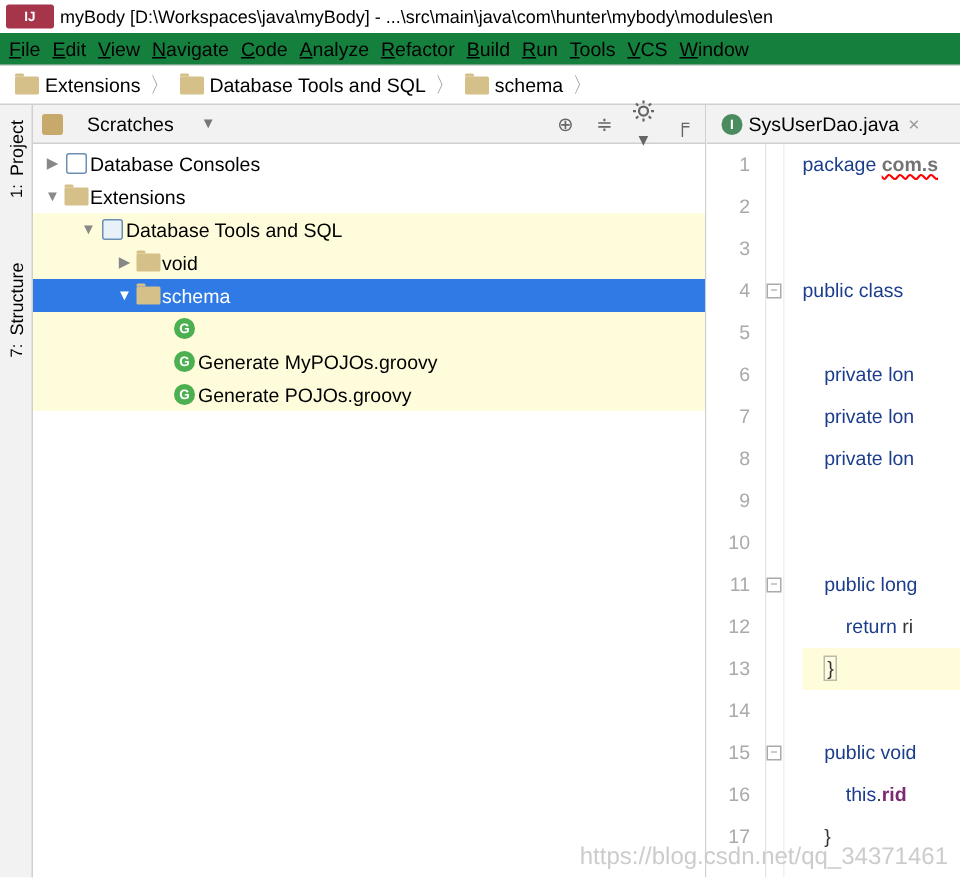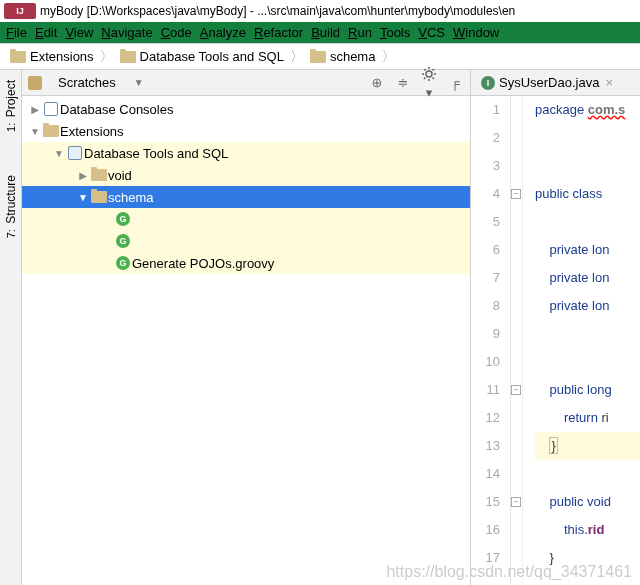--- a/index.html
+++ b/index.html
@@ -164,20 +164,21 @@
           <span class="arrow"></span>
           <span class="icn">
             <span class="g-icon">G</span>
           </span>
         </div>
         <div class="tree-row hl" style="padding-left: 78px;">
           <span class="arrow"></span>
           <span class="icn">
             <span class="g-icon">G</span>
           </span>
+          <span>Generate MyPOJOs.groovy</span>
         </div>
         <div class="tree-row hl" style="padding-left: 78px;">
           <span class="arrow"></span>
           <span class="icn">
             <span class="g-icon">G</span>
           </span>
           <span>Generate POJOs.groovy</span>
         </div>
       </div>
   </div>

